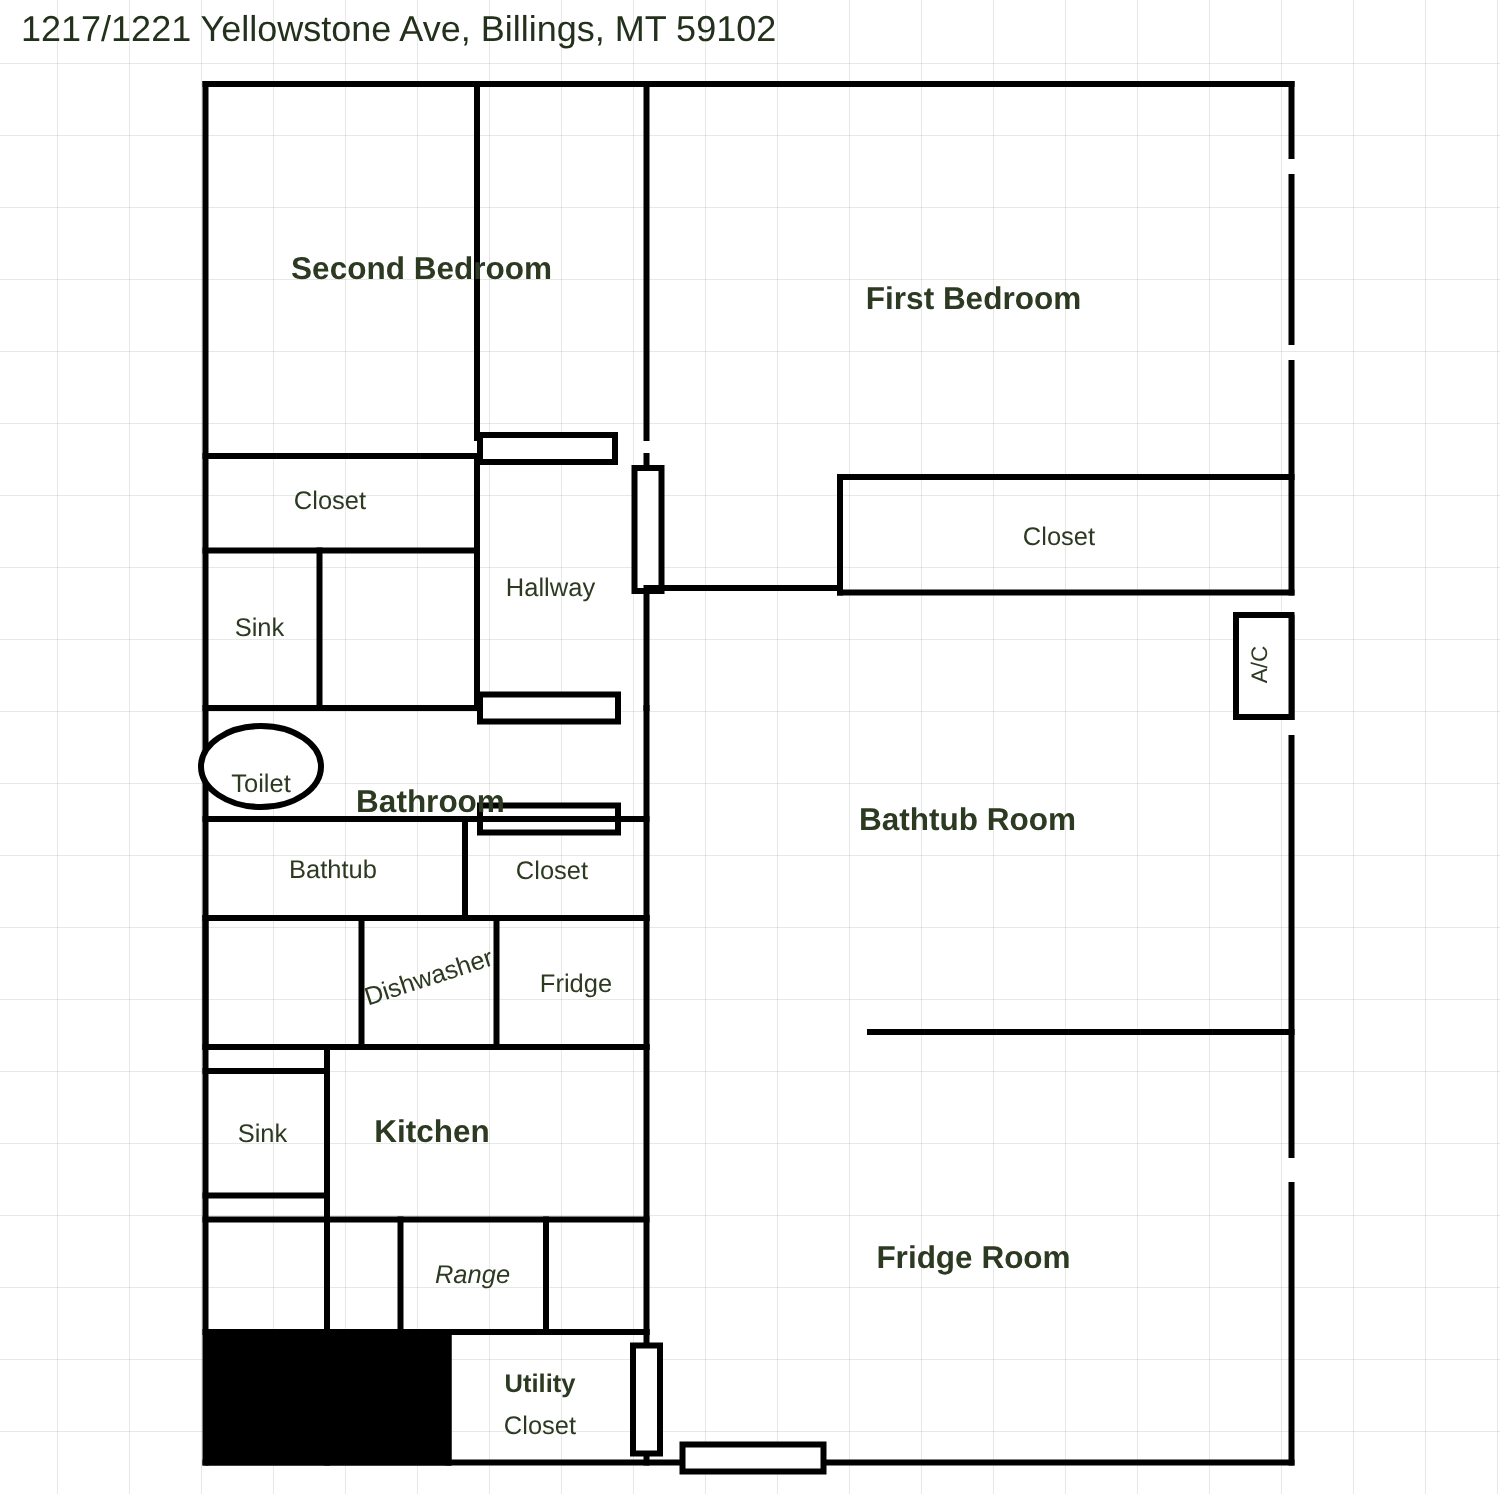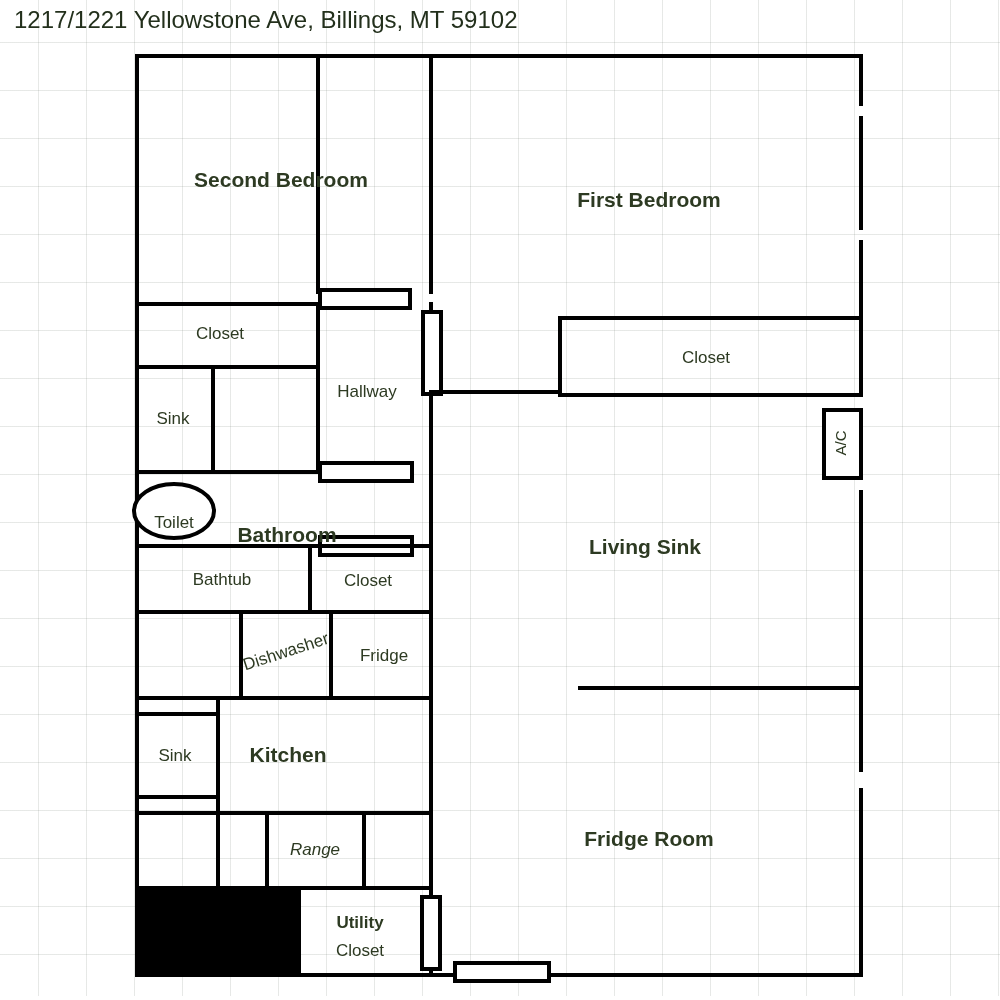--- a/index.html
+++ b/index.html
@@ -163,21 +163,21 @@
 
       <ellipse cx="174" cy="511" rx="40" ry="27" fill="#ffffff" stroke="#000000" stroke-width="4"></ellipse>
 
     </g>
   </svg>
 
   <div class="lbl room" style="left:281px; top:180px;">Second Bedroom</div>
   <div class="lbl room" style="left:649px; top:200px;">First Bedroom</div>
   <div class="lbl fixture" style="left:367px; top:392px;">Hallway</div>
   <div class="lbl room" style="left:287px; top:506px;margin-top:29px;">Bathroom</div>
-  <div class="lbl room" style="left:645px; top:547px;">Living Sink</div>
+  <div class="lbl room" style="left:645px; top:547px;">Bathtub Room</div>
   <div class="lbl room" style="left:288px; top:755px;">Kitchen</div>
   <div class="lbl room" style="left:649px; top:839px;">Fridge Room</div>
 
   <div class="lbl fixture" style="left:220px; top:334px;">Closet</div>
   <div class="lbl fixture" style="left:173px; top:419px;">Sink</div>
   <div class="lbl fixture" style="left:174px; top:511px;margin-top:12px;">Toilet</div>
   <div class="lbl fixture" style="left:222px; top:580px;">Bathtub</div>
   <div class="lbl fixture" style="left:368px; top:581px;">Closet</div>
   <div class="lbl fixture rot-diag" style="left:286px; top:652px;">Dishwasher</div>
   <div class="lbl fixture" style="left:384px; top:656px;">Fridge</div>

